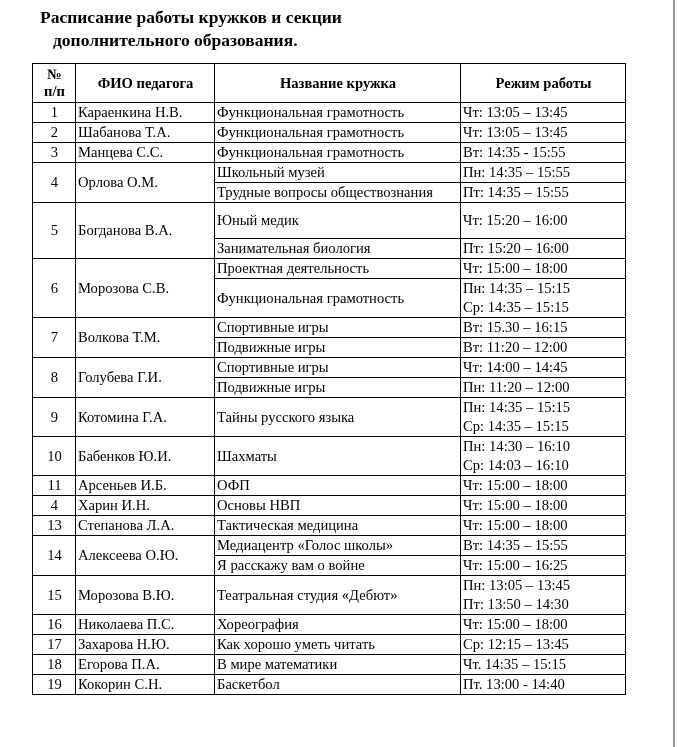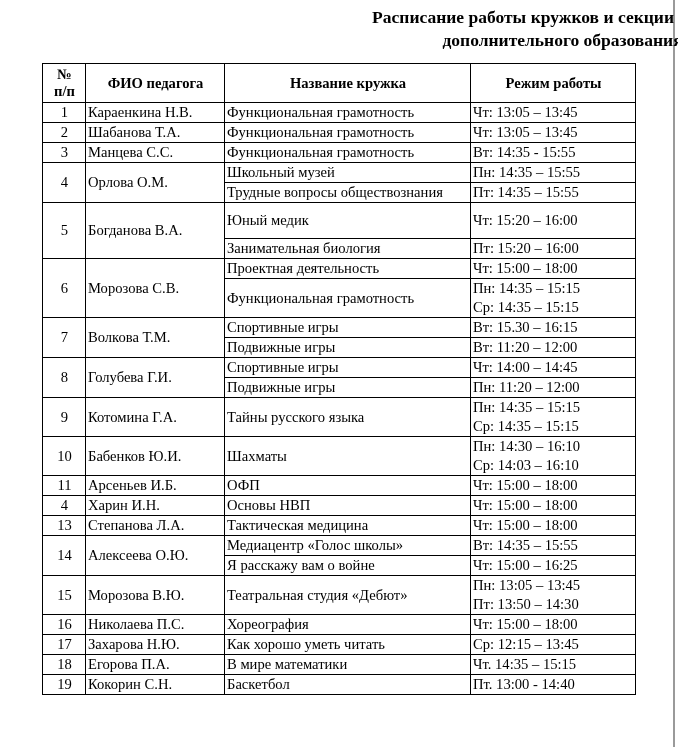--- a/index.html
+++ b/index.html
@@ -1,22 +1,22 @@
 <!DOCTYPE html>
 <html><head>
 <meta charset="utf-8">
 <style>
   html, body { margin: 0; padding: 0; background: #ffffff; }
   body { width: 678px; height: 747px; position: relative; overflow: hidden;
          font-family: "Liberation Serif", serif; color: #000; }
   .page-edge { position: absolute; left: 673px; top: 0; width: 2px; height: 747px; background: #9a9a9a; }
-  .title { position: absolute; left: 0; width: 634px; text-align: right; font-weight: bold; font-size: 17.5px; line-height: 22px; }
+  .title { position: absolute; left: 0; width: 634px; text-align: left; font-weight: bold; font-size: 17.5px; line-height: 22px; }
   .title.l1 { top: 6px; left: 40px; width: 634px; }
   .title.l2 { top: 29px; left: 53px; width: 634px; }
-  table.sched { position: absolute; left: 42px; top: 63px; border-collapse: collapse; table-layout: fixed; width: 593px; padding-left: 28px; }
+  table.sched { position: absolute; left: 32px; top: 63px; border-collapse: collapse; table-layout: fixed; width: 593px; padding-left: 28px; }
   table.sched td, table.sched th { border: 1.3px solid #000; padding: 0 1px 0 2px; font-size: 14.6px; line-height: 19px; vertical-align: middle; white-space: nowrap; overflow: hidden; }
   table.sched th { font-weight: bold; text-align: center; height: 38px; line-height: 17px; }
   col.c1 { width: 43px; } col.c2 { width: 139px; } col.c3 { width: 246px; } col.c4 { width: 165px; }
   td.num { text-align: center; }
   td.time div { line-height: 19px; }
   tr.r20 td { height: 19px; }
   tr.r36 td { height: 35px; }
 </style>
 </head>
 <body>

